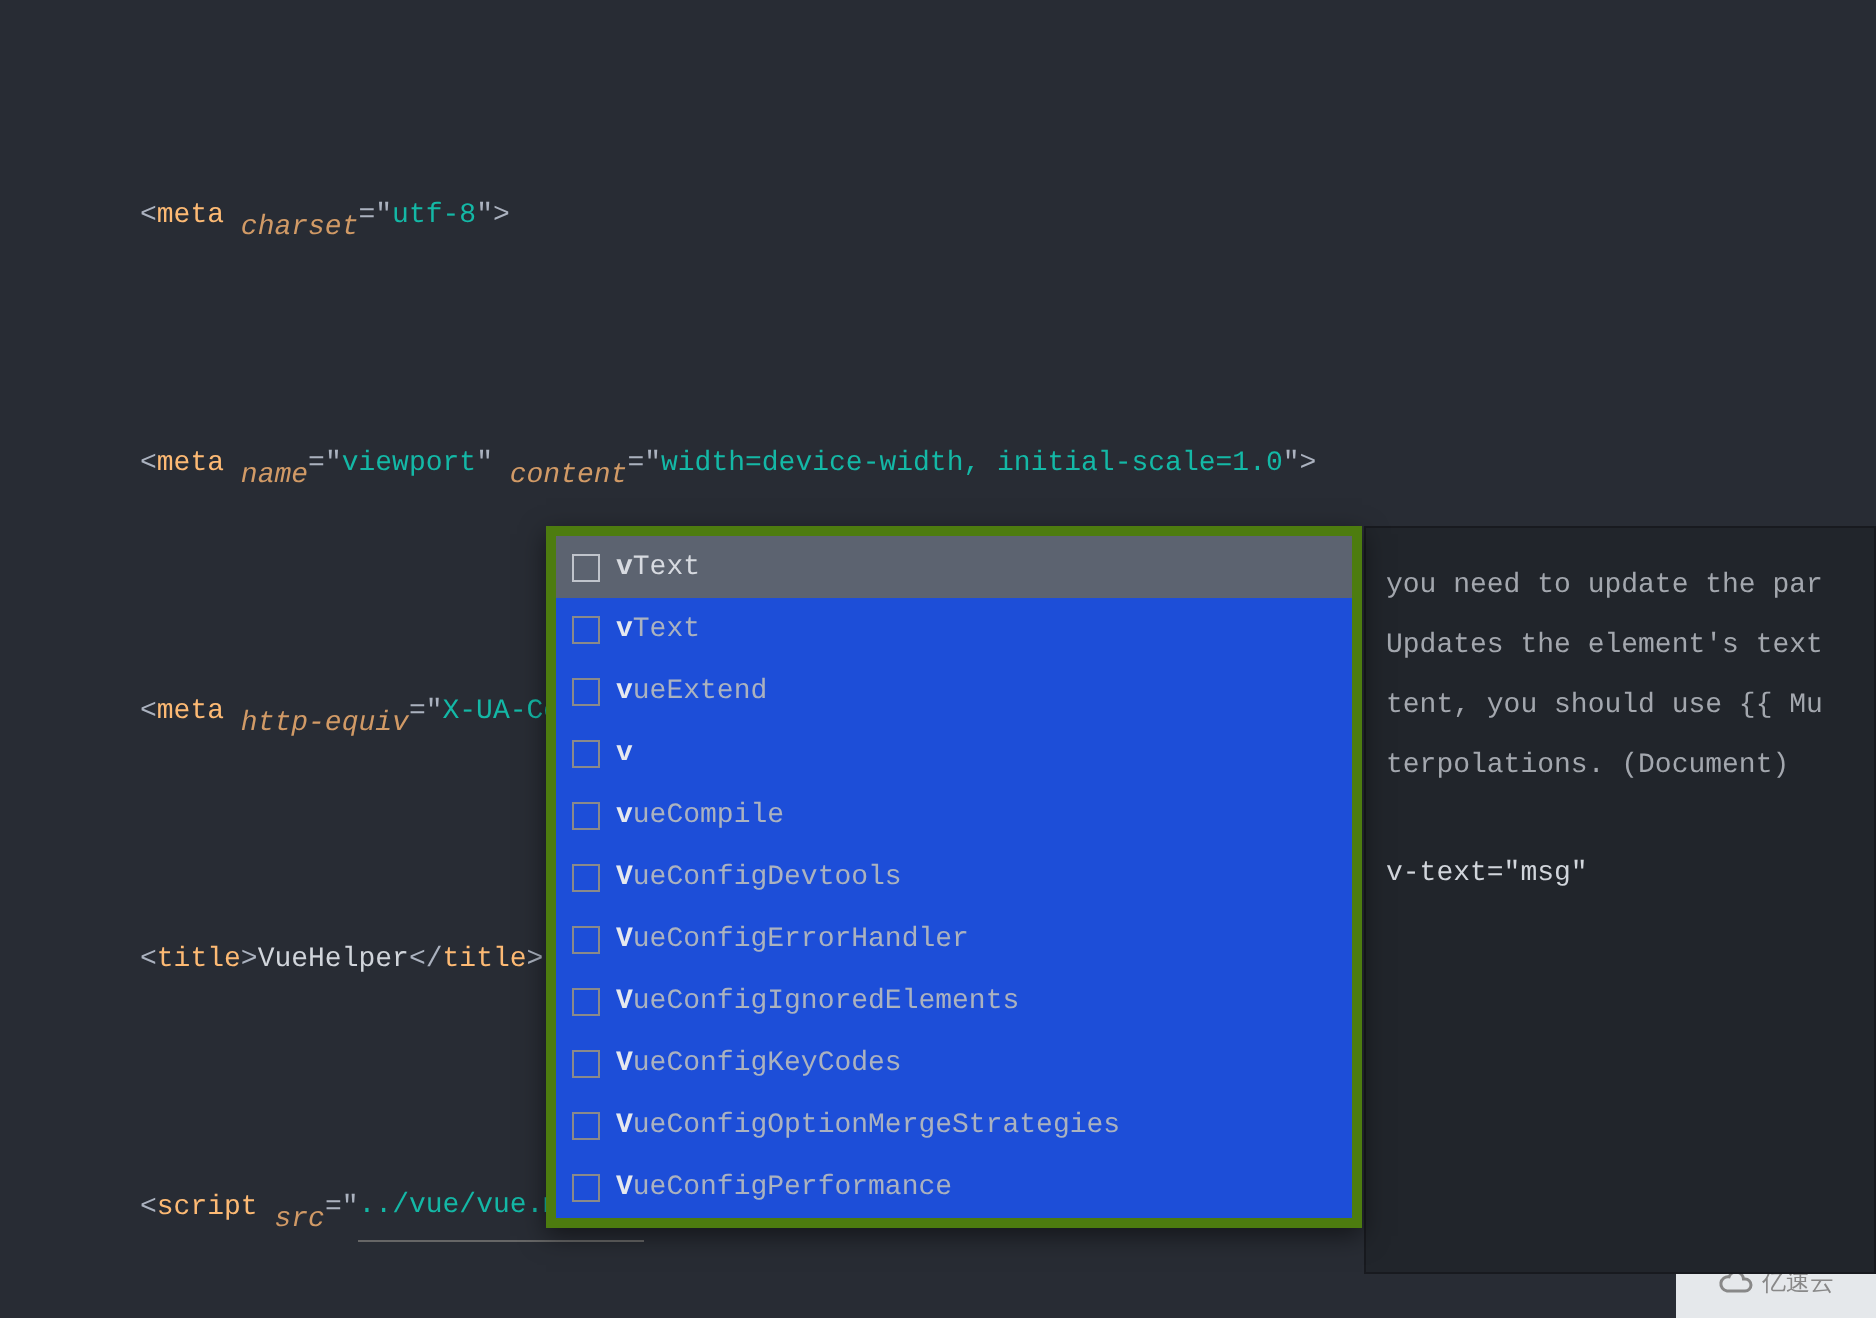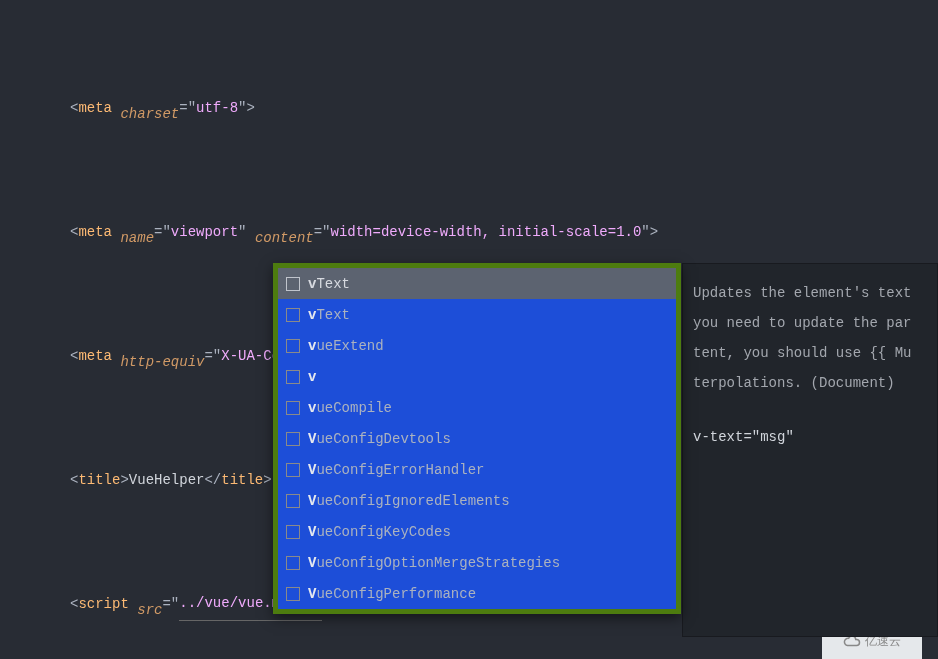--- a/index.html
+++ b/index.html
@@ -21,21 +21,21 @@
   .line {
     display: flex;
     height: 31px;
     align-items: center;
     padding-left: 30px;
   }
   .indent-1 { padding-left: 70px; }
   .punc { color: #abb2bf; }
   .tag { color: #fdba74; }
   .attr { color: #d19a66; font-style: italic; margin-top: 12px; }
-  .str { color: #f0abfc; }
+  .str { color: #14b8a6; }
   .content-text { color: #d1d5db; }
   .underline-link { border-bottom: 1px solid #666; padding-bottom: 1px; }
 
   .autocomplete {
     position: absolute;
     left: 273px;
     top: 263px;
     width: 408px;
     background: #1d4ed8;
     box-shadow: 0 4px 12px rgba(0,0,0,0.5);
@@ -80,21 +80,21 @@
     z-index: 9;
   }
   .doc-snippet {
     margin-top: 24px;
     color: #d1d5db;
     font-family: inherit;
   }
 
   .watermark {
     position: absolute;
-    right: 16px;
+    right: 0;
     bottom: 0;
     width: 100px;
     height: 36px;
     background: #e5e8eb;
     color: #888;
     display: flex;
     align-items: center;
     justify-content: center;
     font-size: 12px;
     font-family: sans-serif;
@@ -203,22 +203,22 @@
       <span class="ac-label"><span class="match">V</span>ueConfigOptionMergeStrategies</span>
     </div>
     <div class="ac-item">
       <span class="ac-icon"></span>
       <span class="ac-label"><span class="match">V</span>ueConfigPerformance</span>
     </div>
   </div>
 
 <div class="doc-panel">
   <div>
+    <div>you need to update the par</div>
     <div>Updates the element's text</div>
-    <div>you need to update the par</div>
     <div>tent, you should use {{ Mu</div>
     <div>terpolations. (Document)</div>
   </div>
   <div class="doc-snippet">v-text="msg"</div>
 </div>
 
 <div class="watermark">
   <svg viewBox="0 0 24 24" fill="none" stroke="#888" stroke-width="2">
     <path d="M18 10h-1a5 5 0 0 0-9.6-1.5A4 4 0 0 0 6 18h12a4 4 0 0 0 0-8z"></path>
   </svg>

